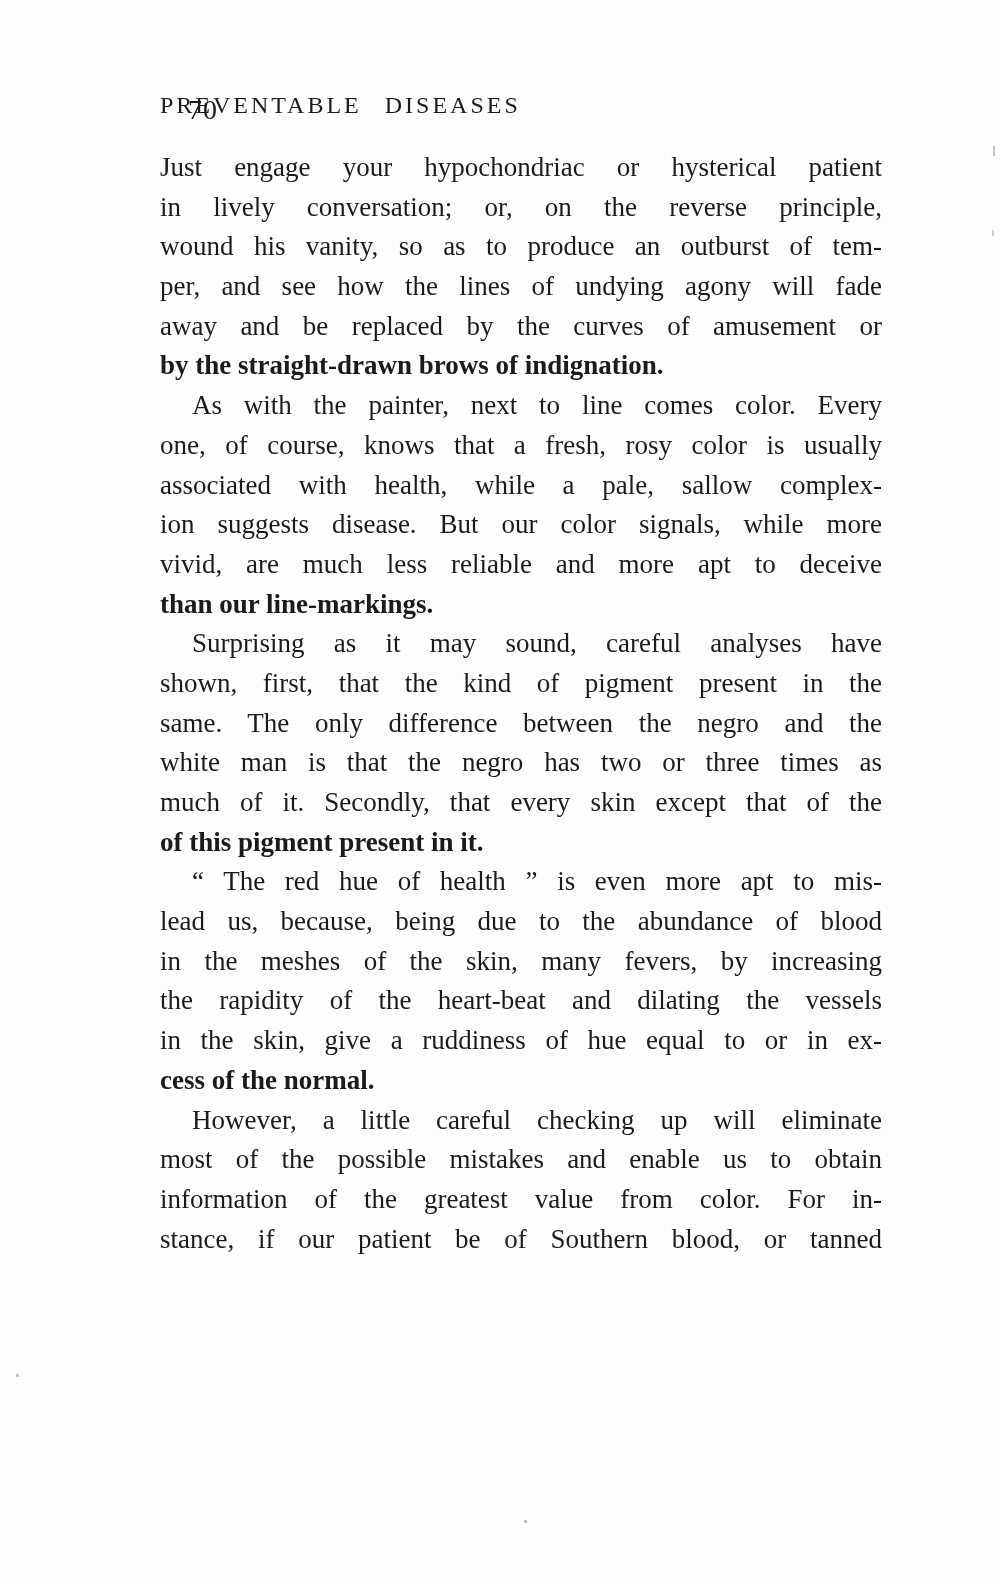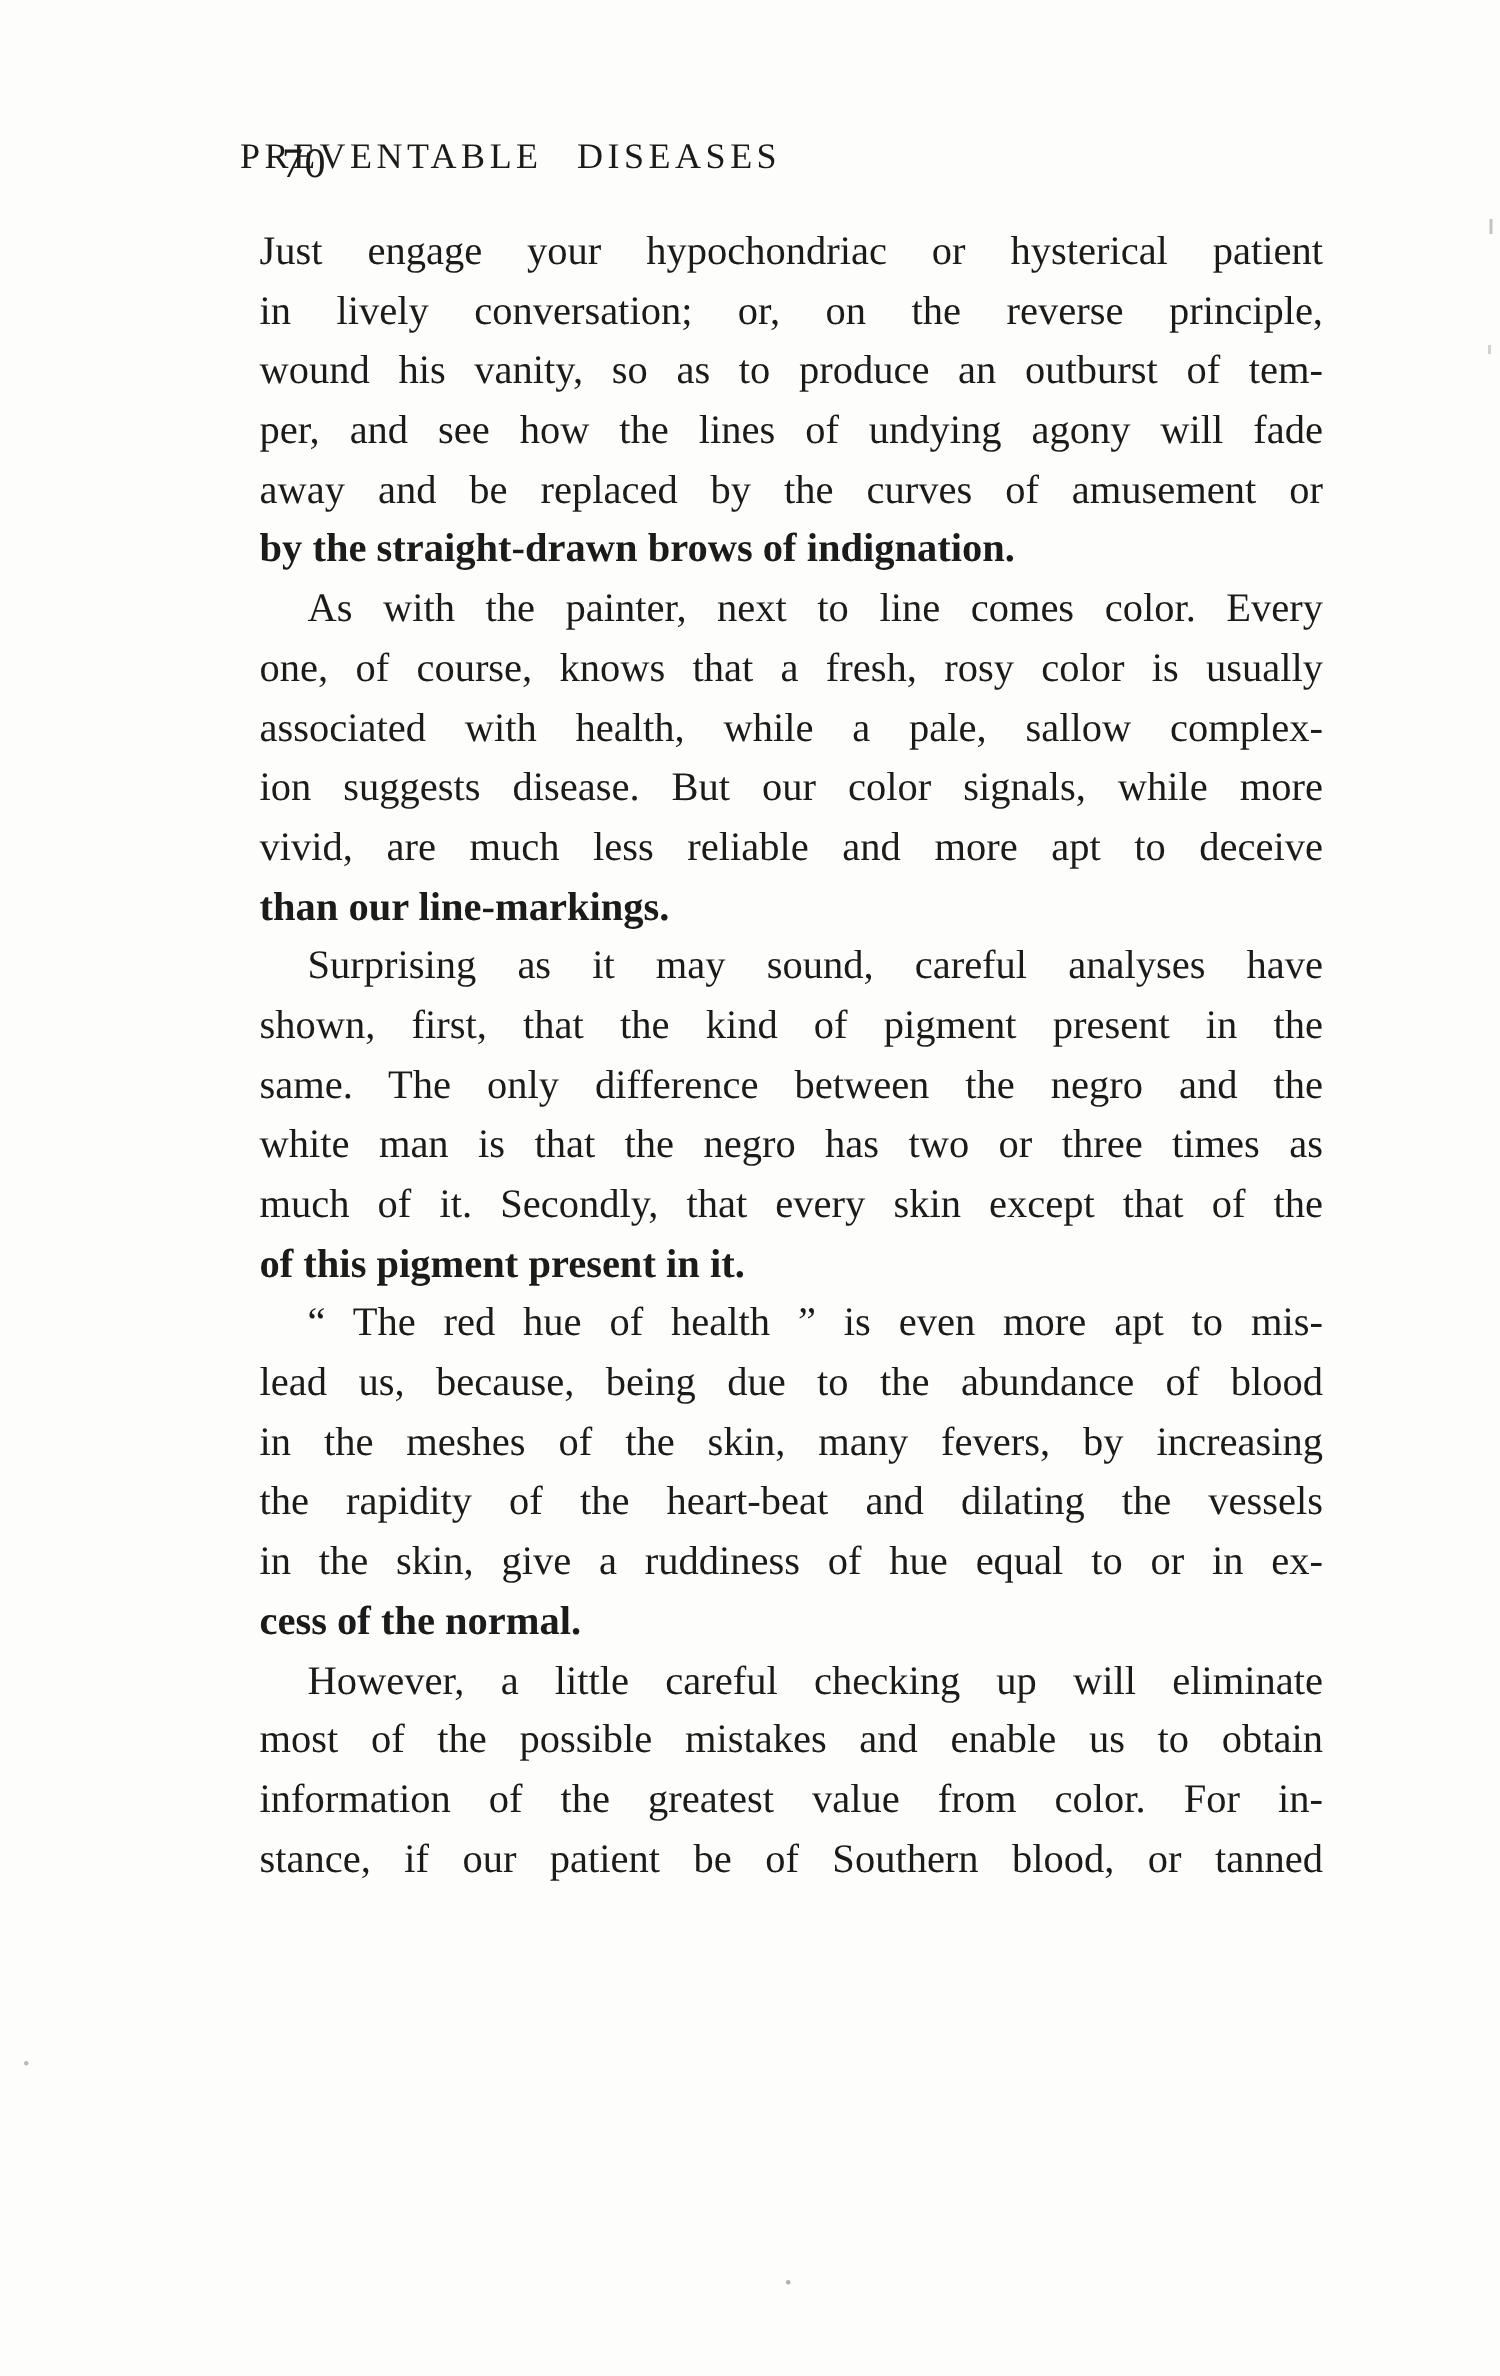--- a/index.html
+++ b/index.html
@@ -47,21 +47,20 @@
     left: 160px;
     width: 722px;
     font-size: 27px;
   }
   .line {
     line-height: 39.7px;
     height: 39.7px;
     text-align: justify;
     text-align-last: justify;
     white-space: nowrap;
-    margin-left: 13px;
   }
   .line.last {
     text-align-last: left;
     font-weight: bold;
   }
   .line.indent {
     text-indent: 32px;
   }
   
   .artifact {

